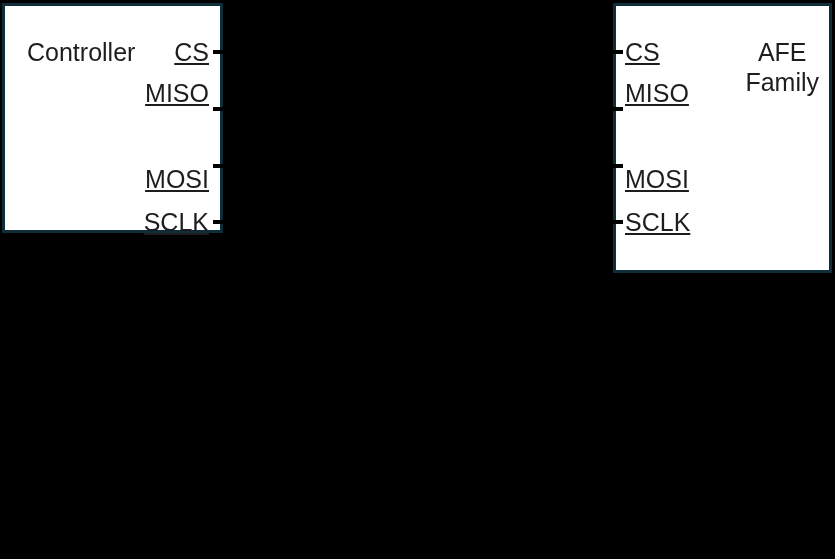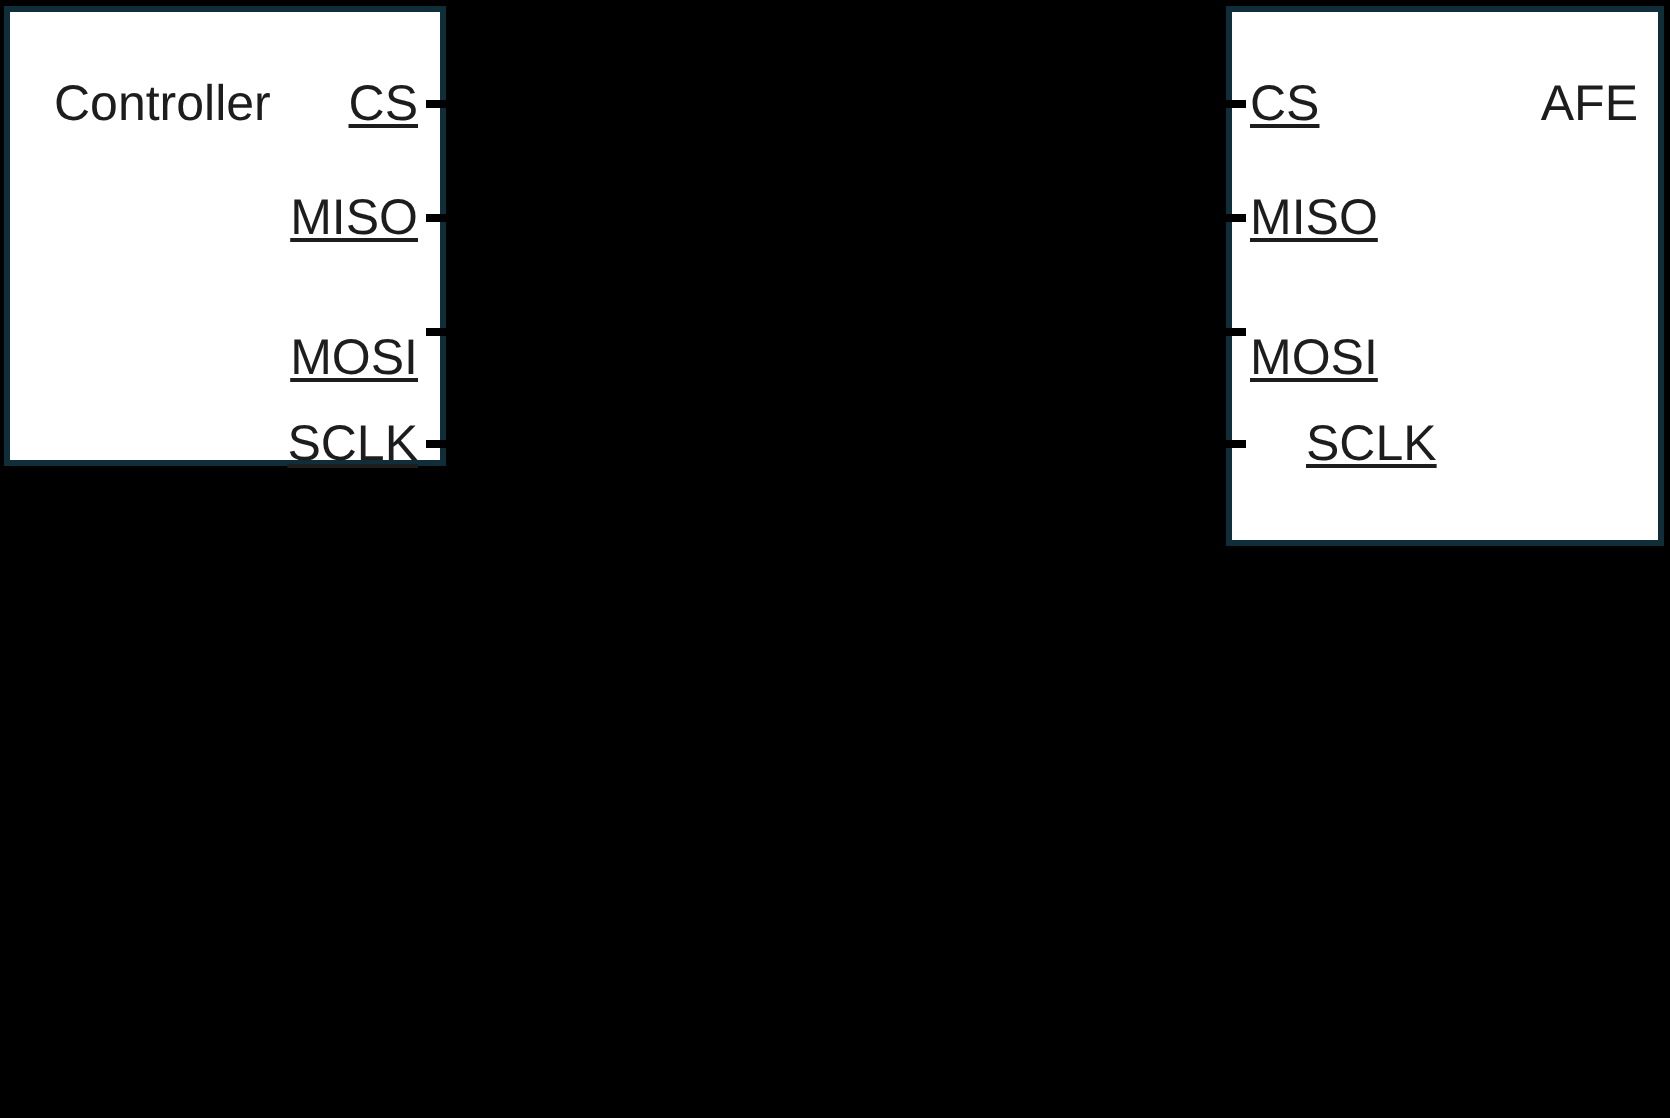--- a/index.html
+++ b/index.html
@@ -43,23 +43,23 @@
     white-space: nowrap;
     text-decoration: underline;
   }
   .block-title {
     position: absolute;
     line-height: 30px;
     white-space: nowrap;
   }
   
   .pin-0 { top: 31px; }
-  .pin-1 { top: 88px; }
+  .pin-1 { top: 72px; }
   .pin-2 { top: 158px; }
-  .pin-3 { top: 201px; margin-left: 28px; }
+  .pin-3 { top: 201px; }
   #controller-block .pin-row { right: 11px; text-align: right; }
   #controller-title { left: 22px; top: 31px; }
   #afe-block .pin-row { left: 9px; text-align: left; }
   #afe-title { right: 10px; top: 31px; text-align: center; }
   
   .wire {
     position: absolute;
     left: 213px;
     width: 410px;
     height: 4px;
@@ -80,20 +80,21 @@
     <div id="controller-title" class="block-title">Controller</div>
     <div class="label-row pin-row pin-0">CS</div>
     <div class="label-row pin-row pin-1">MISO</div>
     <div class="label-row pin-row pin-2">MOSI</div>
     <div class="label-row pin-row pin-3">SCLK</div>
   </div>
 
   <div id="afe-block" class="block">
     <div id="afe-title" class="block-title">
       <div>AFE</div>
+      <div>Family</div>
     </div>
     <div class="label-row pin-row pin-0">CS</div>
     <div class="label-row pin-row pin-1">MISO</div>
     <div class="label-row pin-row pin-2">MOSI</div>
     <div class="label-row pin-row pin-3">SCLK</div>
   </div>
 
   <div id="wire-cs" class="wire"></div>
   <div id="wire-miso" class="wire"></div>
   <div id="wire-mosi" class="wire"></div>

